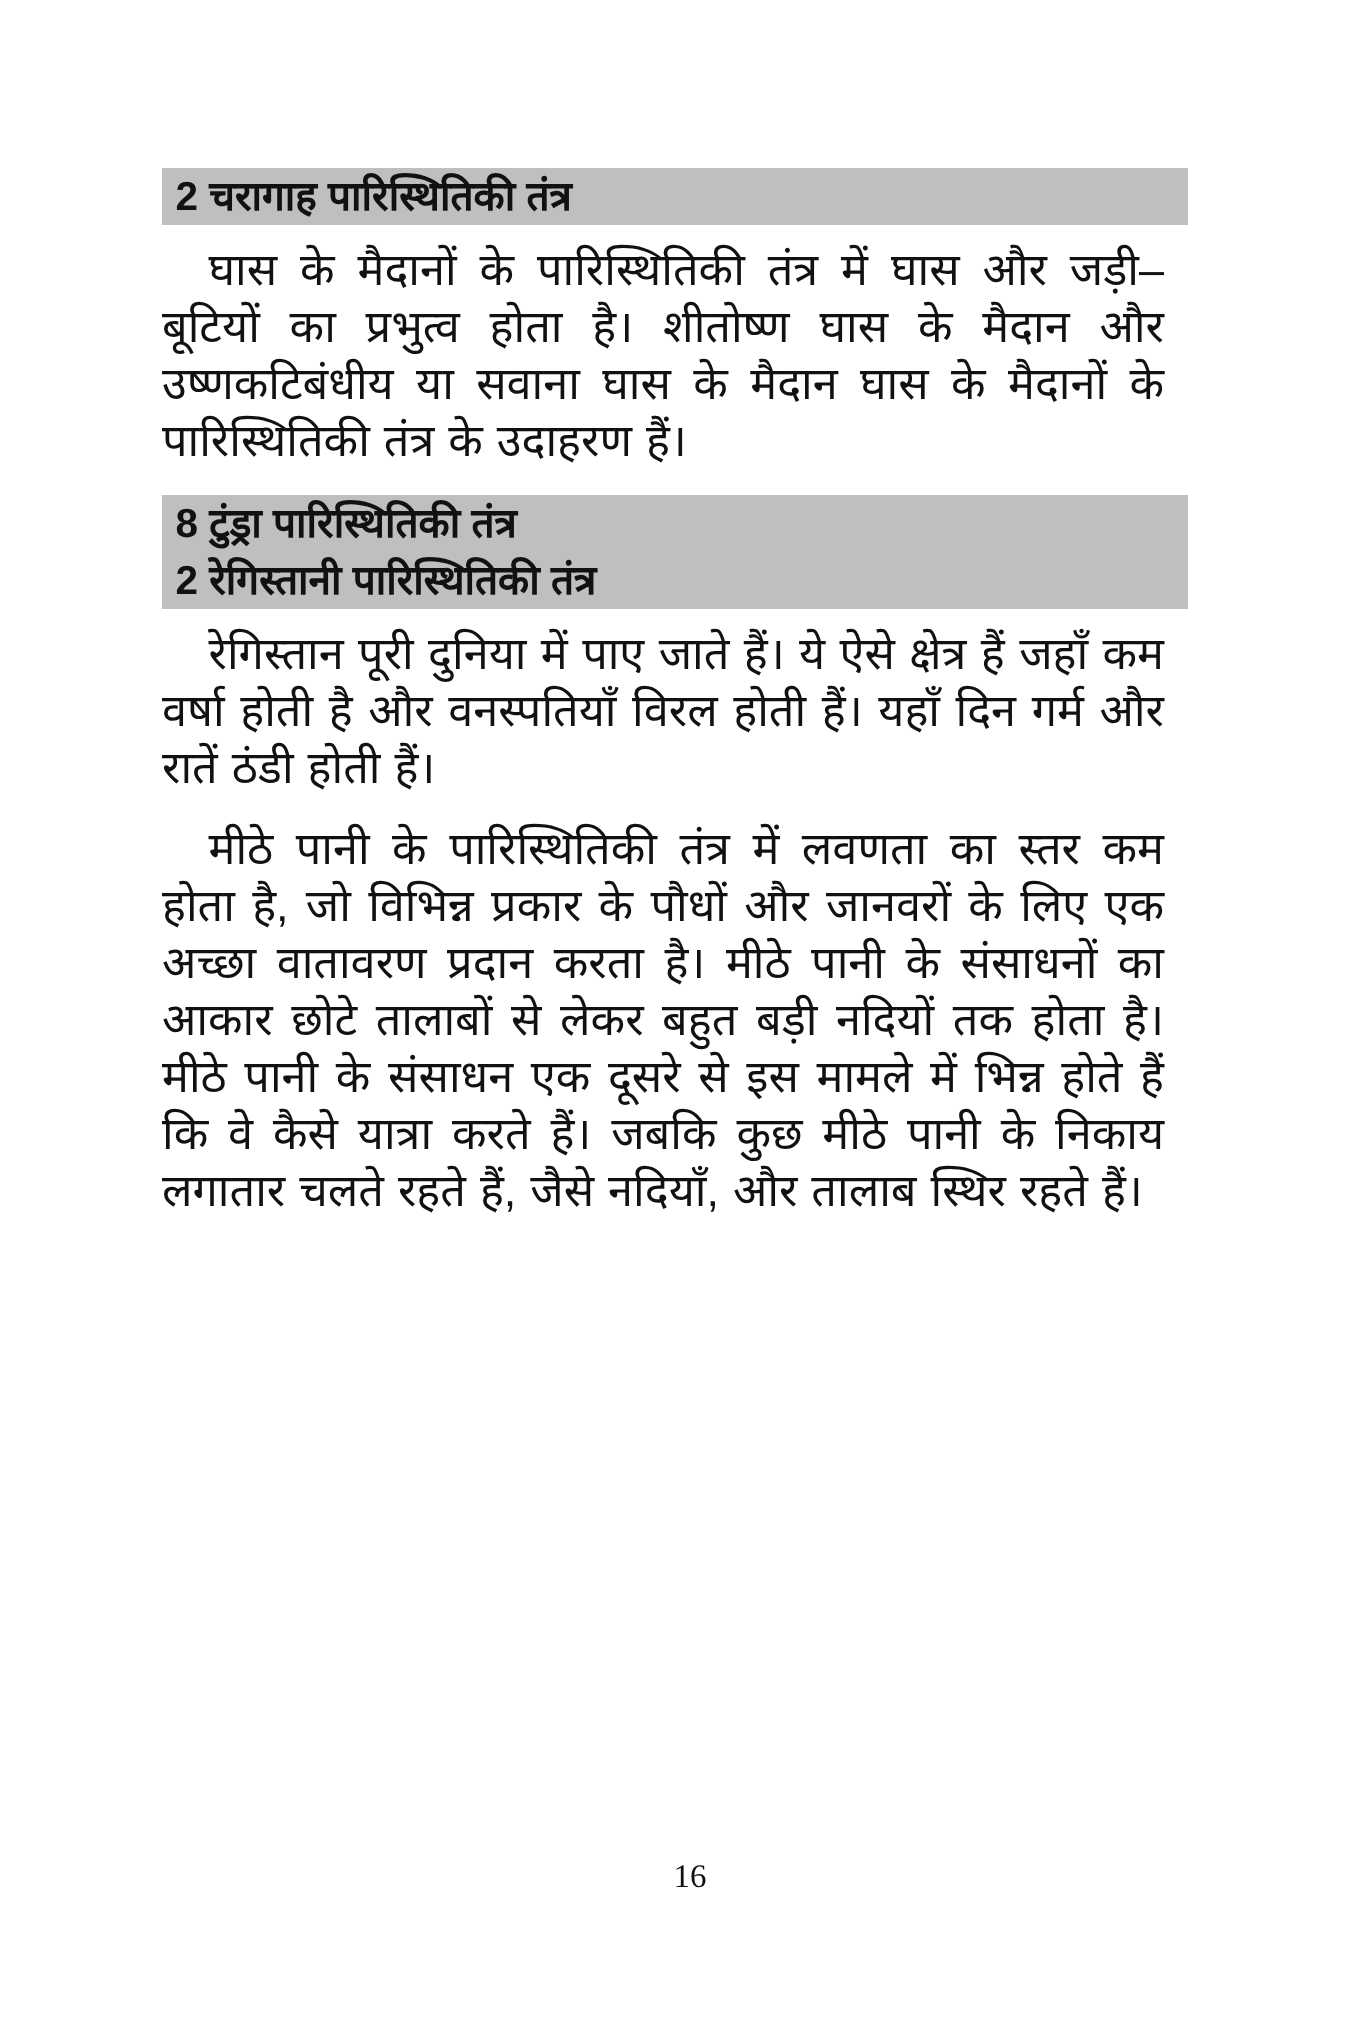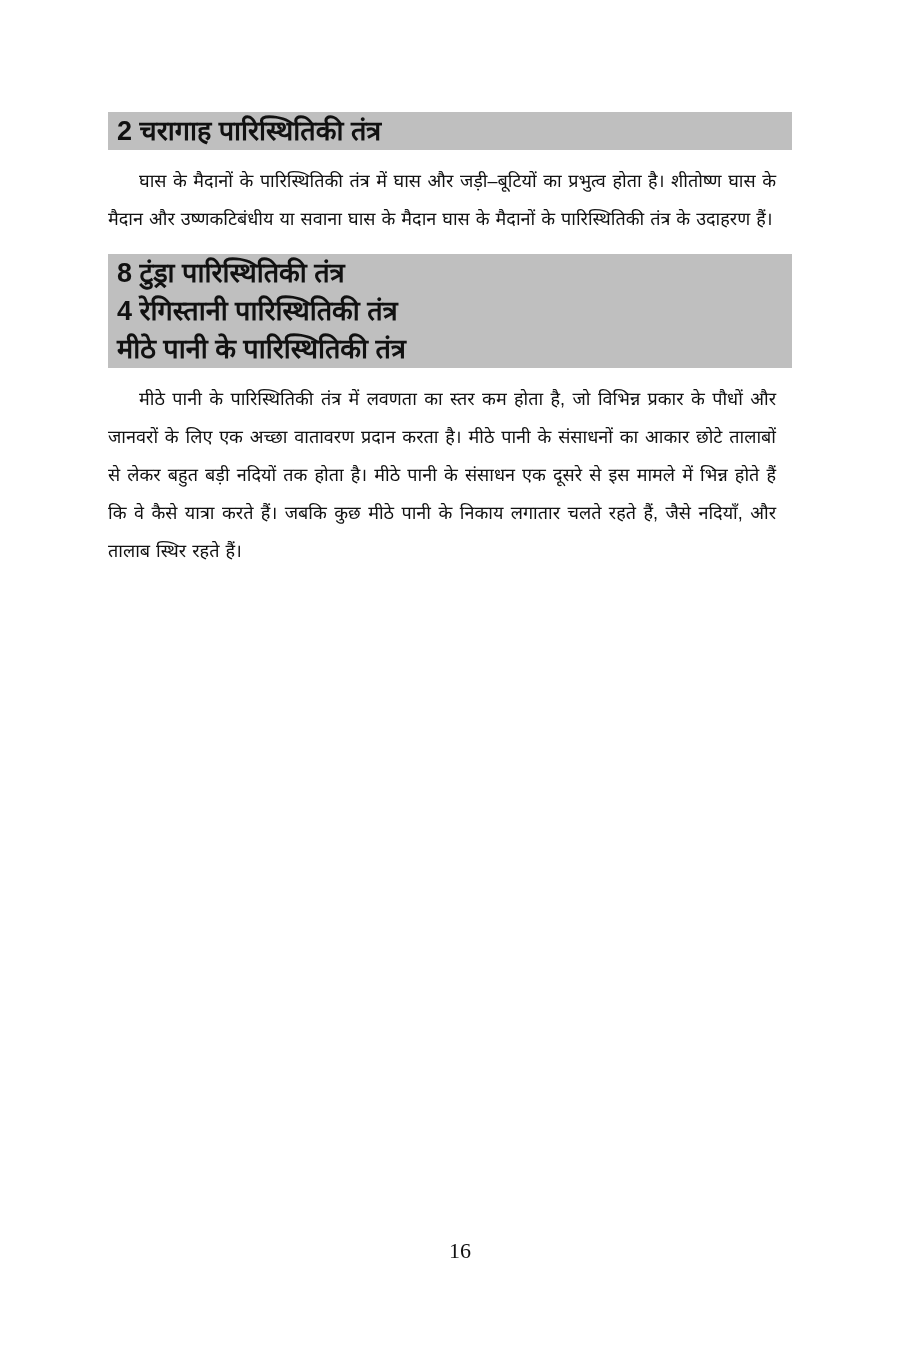--- a/index.html
+++ b/index.html
@@ -24,21 +24,21 @@
     font-size: 27px;
     font-weight: bold;
     line-height: 38px;
     height: 38px;
     padding: 0 0 0 9px;
     margin: 0;
     white-space: nowrap;
     overflow: hidden;
   }
   .body-para {
-    font-size: 18px;
+    font-size: 30px;
     line-height: 38px;
     text-align: justify;
     text-align-last: left;
     text-indent: 31px;
     margin: 12px 16px 16px 0;
     word-spacing: 1px;
   }
   .page-number {
     position: absolute;
     left: 10px;
@@ -58,26 +58,26 @@
   <section class="section">
     <h2 class="band">2 चरागाह पारिस्थितिकी तंत्र</h2>
     <p class="body-para">घास के मैदानों के पारिस्थितिकी तंत्र में घास और जड़ी–बूटियों का प्रभुत्व होता है। शीतोष्ण घास के मैदान और उष्णकटिबंधीय या सवाना घास के मैदान घास के मैदानों के पारिस्थितिकी तंत्र के उदाहरण हैं।</p>
   </section>
 
   <section class="section">
     <h2 class="band">8 टुंड्रा पारिस्थितिकी तंत्र</h2>
   </section>
 
   <section class="section">
-    <h2 class="band">4 रेगिस्तानी पारिस्थितिकी तंत्र</h2>
+    <h2 class="band">2 रेगिस्तानी पारिस्थितिकी तंत्र</h2>
+    <p class="body-para">रेगिस्तान पूरी दुनिया में पाए जाते हैं। ये ऐसे क्षेत्र हैं जहाँ कम वर्षा होती है और वनस्पतियाँ विरल होती हैं। यहाँ दिन गर्म और रातें ठंडी होती हैं।</p>
   </section>
 
   <section class="section">
   </section>
 
   <section class="section">
-    <h2 class="band">मीठे पानी के पारिस्थितिकी तंत्र</h2>
     <p class="body-para">मीठे पानी के पारिस्थितिकी तंत्र में लवणता का स्तर कम होता है, जो विभिन्न प्रकार के पौधों और जानवरों के लिए एक अच्छा वातावरण प्रदान करता है। मीठे पानी के संसाधनों का आकार छोटे तालाबों से लेकर बहुत बड़ी नदियों तक होता है। मीठे पानी के संसाधन एक दूसरे से इस मामले में भिन्न होते हैं कि वे कैसे यात्रा करते हैं। जबकि कुछ मीठे पानी के निकाय लगातार चलते रहते हैं, जैसे नदियाँ, और तालाब स्थिर रहते हैं।</p>
   </section>
 
   <div class="page-number">16</div>
 
 </div>
 
 </body></html>

